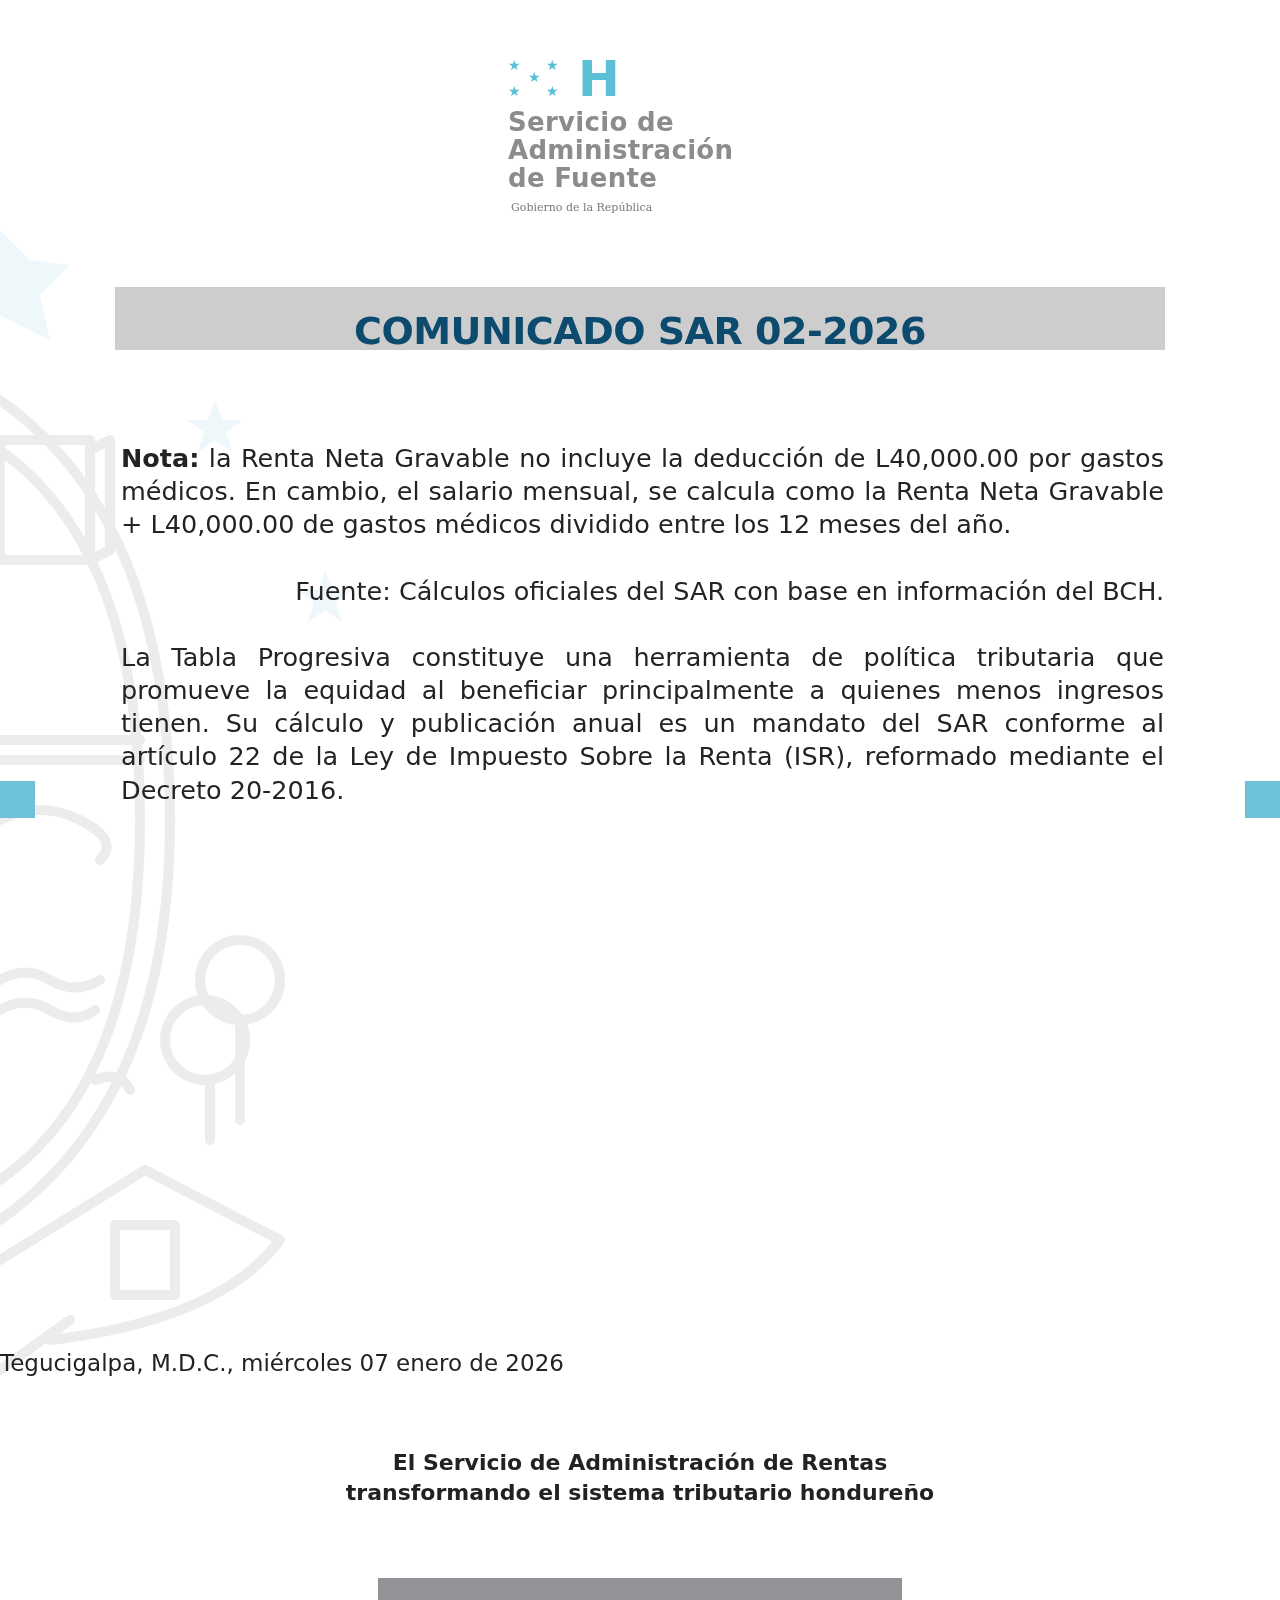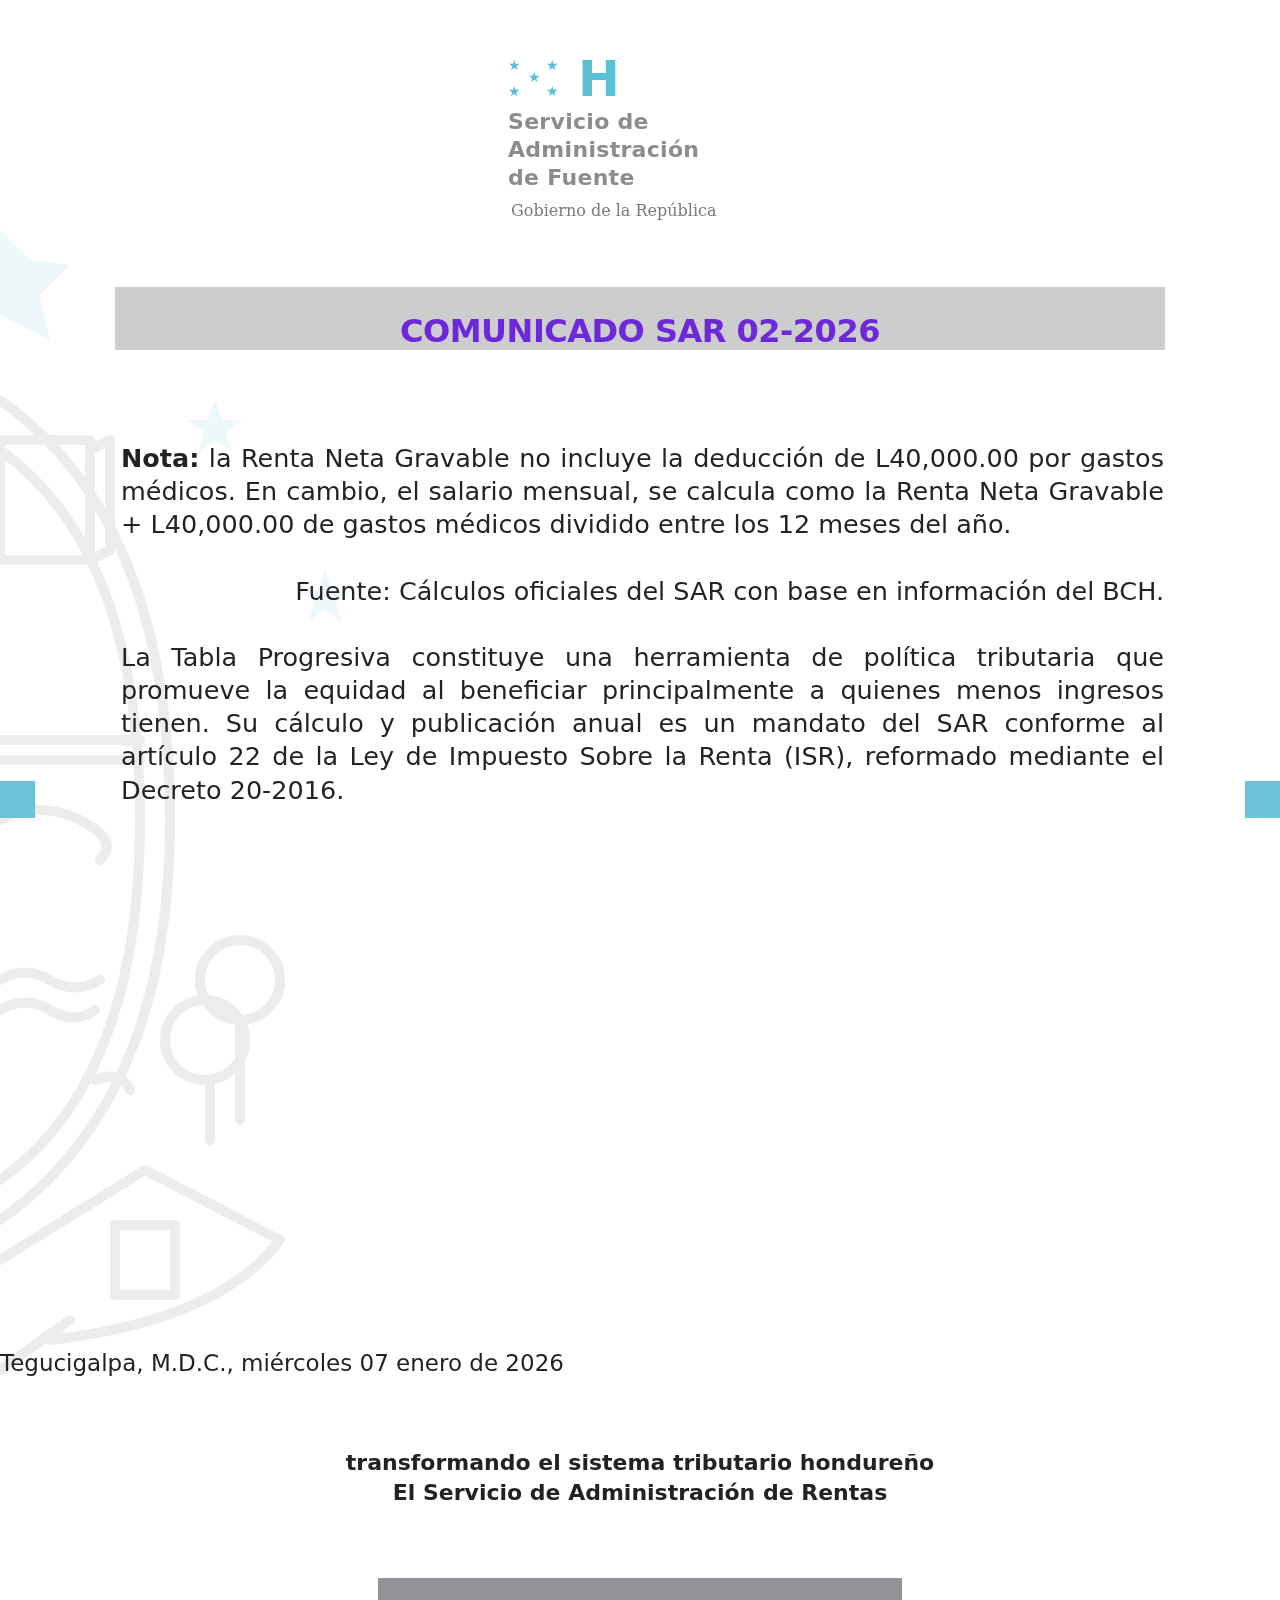--- a/index.html
+++ b/index.html
@@ -11,33 +11,33 @@
   .logo { position: absolute; left: 508px; top: 56px; width: 280px; height: 160px; }
   .logo-stars { position: absolute; left: 0; top: 0; width: 62px; height: 46px; }
   .logo-star { position: absolute; color: #5bbfd6; font-size: 14px; line-height: 14px; }
   .logo-h {
     position: absolute; left: 70px; top: 2px; width: 42px; height: 42px;
     font-family: "DejaVu Sans", sans-serif; font-weight: bold; font-size: 50px; line-height: 42px;
     color: #5bbfd6;
   }
   .logo-name {
     position: absolute; left: 0; top: 52px; width: 280px;
-    font-family: "DejaVu Sans", sans-serif; font-weight: bold; font-size: 22px; line-height: 28px;
+    font-family: "DejaVu Sans", sans-serif; font-weight: bold; font-size: 26px; line-height: 28px;
     color: #8c8c8c; letter-spacing: 0.3px;
   }
   .logo-gov {
     position: absolute; left: 3px; top: 145px; font-family: "DejaVu Serif", serif;
-    font-size: 16px; color: #7a7a7a;
+    font-size: 11px; color: #7a7a7a;
   }
   .banner {
     position: absolute; left: 115px; top: 287px; width: 1050px; height: 63px;
     background: #cdcdcd; display: flex; align-items: center; justify-content: center;
   }
   .banner-title {
-    font-family: "DejaVu Sans", sans-serif; font-weight: bold; font-size: 32px; color: #6d28d9;
+    font-family: "DejaVu Sans", sans-serif; font-weight: bold; font-size: 38px; color: #0c4a6e;
     letter-spacing: -0.5px;
     margin-top: 24px;
   }
   .body-text {
     position: absolute; left: 121px; top: 442px; width: 1043px;
     font-family: "DejaVu Sans", sans-serif; font-size: 25.5px; line-height: 33.2px; color: #232323;
     text-align: justify;
   }
   .body-text p { margin: 0 0 33px 0; }
   .body-text .source { text-align: right; }
@@ -108,19 +108,19 @@
 
 <div class="body-text">
   <p><span class="bold">Nota:</span><span> la Renta Neta Gravable no incluye la deducción de L40,000.00 por gastos médicos. En cambio, el salario mensual, se calcula como la Renta Neta Gravable + L40,000.00 de gastos médicos dividido entre los 12 meses del año.</span></p>
   <p class="source">Fuente: Cálculos oficiales del SAR con base en información del BCH.</p>
   <p>La Tabla Progresiva constituye una herramienta de política tributaria que promueve la equidad al beneficiar principalmente a quienes menos ingresos tienen. Su cálculo y publicación anual es un mandato del SAR conforme al artículo 22 de la Ley de Impuesto Sobre la Renta (ISR), reformado mediante el Decreto 20-2016.</p>
 </div>
 
 <div class="date-line">Tegucigalpa, M.D.C., miércoles 07 enero de 2026</div>
 
 <div class="footer">
+  <div>El Servicio de Administración de Rentas</div>
   <div>transformando el sistema tributario hondureño</div>
-  <div>El Servicio de Administración de Rentas</div>
 </div>
 
 <div class="side-block side-left"></div>
 <div class="side-block side-right"></div>
 <div class="bottom-bar"></div>
 
 </body></html>

